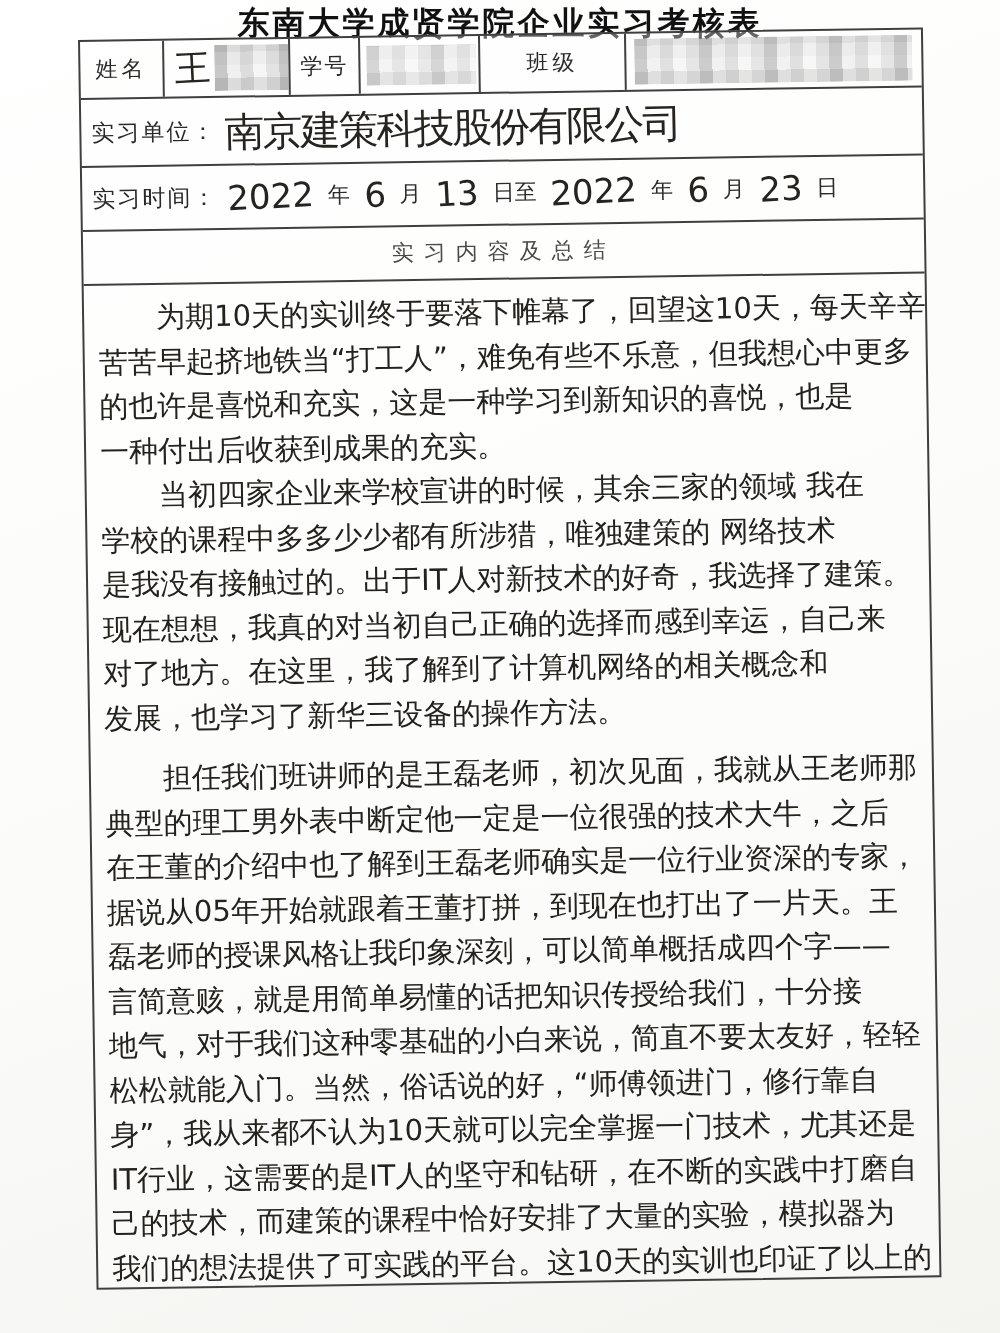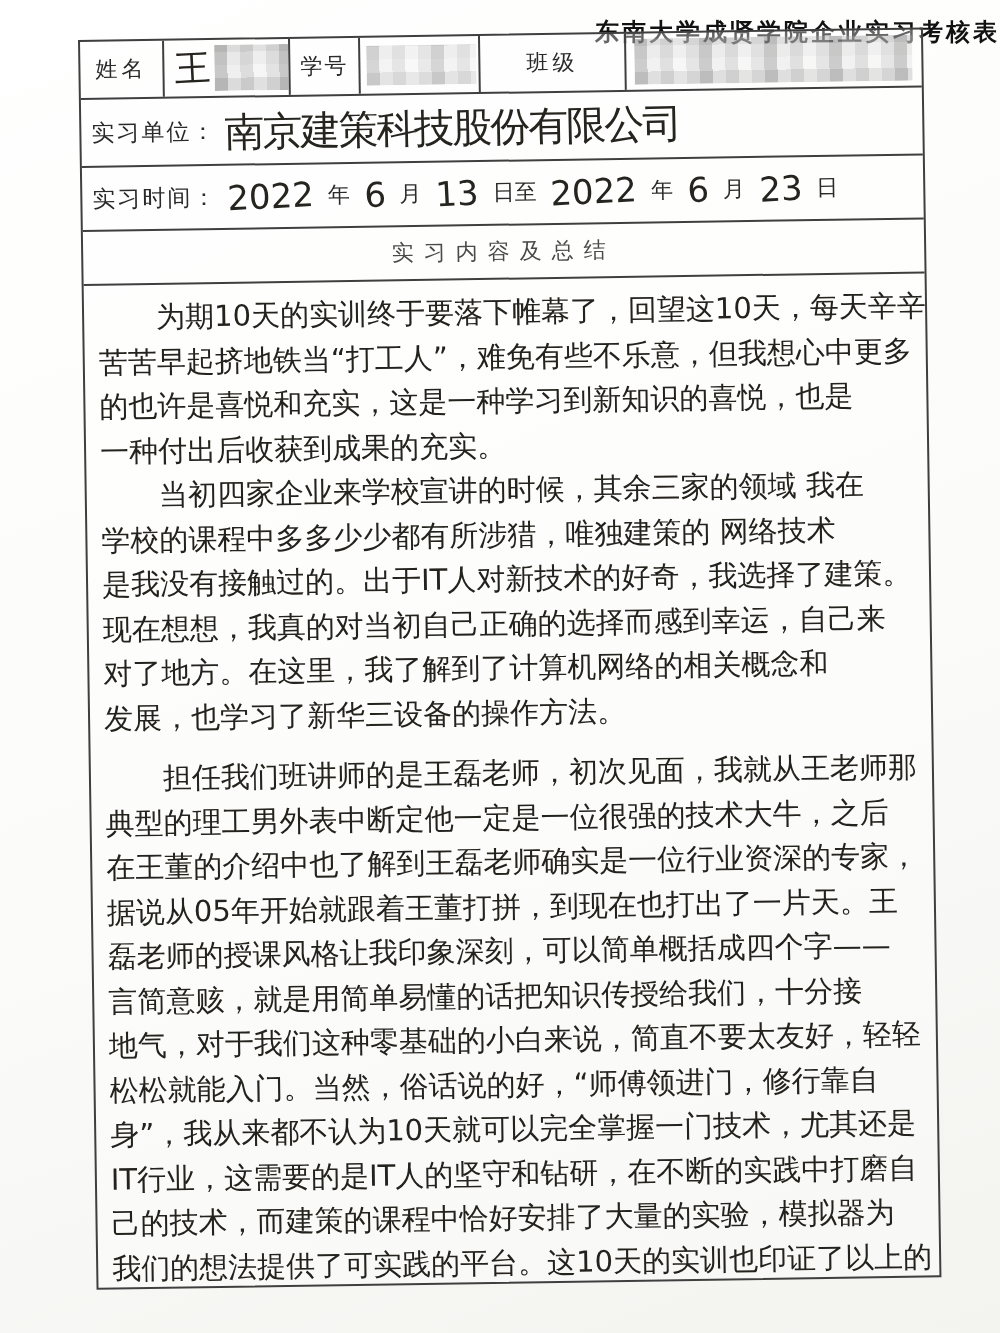--- a/index.html
+++ b/index.html
@@ -10,23 +10,23 @@
     overflow:hidden;
   }
   .photo{
     position:relative;width:1000px;height:1333px;
     background:
       linear-gradient(160deg, #ffffff 0%, #fbfbf9 55%, #f3f3f0 100%);
     color:#1c1c1c;
   }
   
   .doc-title{
-    position:absolute;top:16px;left:0;width:100%;
-    text-align:right;
-    font-size:24px;font-weight:bold;letter-spacing:3px;
+    position:absolute;top:2px;left:0;width:100%;
+    text-align:center;
+    font-size:32px;font-weight:bold;letter-spacing:3px;
     color:#111;
     font-family:"Liberation Serif", serif;
   }
   
   .form-table{
     position:absolute;left:78px;top:40px;width:845px;height:1250px;
     border:2px solid #3f3f3f;
     transform:rotate(-0.85deg);
     transform-origin:0 0;
     background:rgba(255,255,255,0.35);

